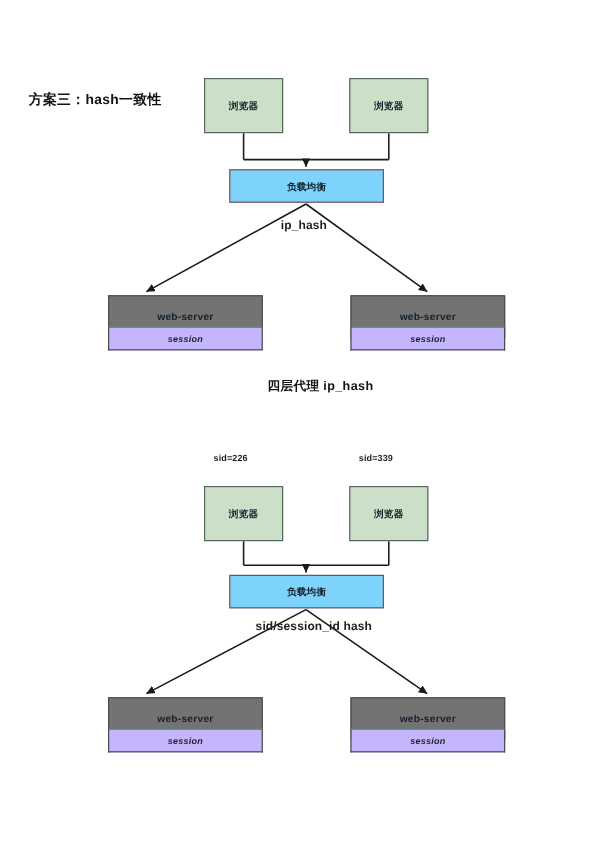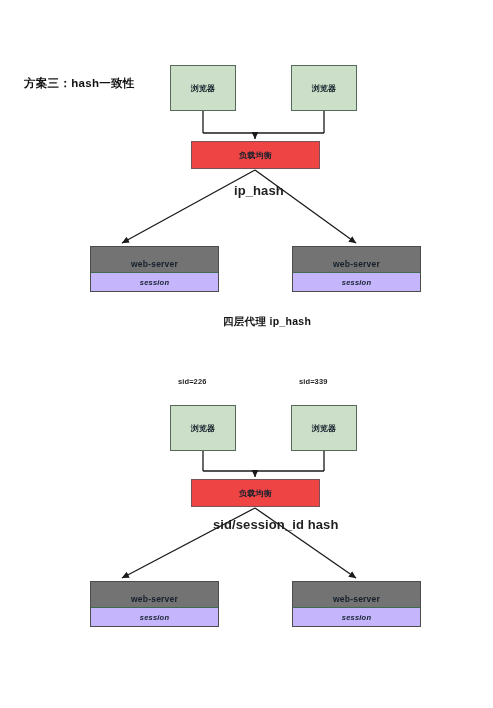--- a/index.html
+++ b/index.html
@@ -53,21 +53,21 @@
     height: 46px;
     background: #ccdfc8;
     border: 1.4px solid #55695a;
     font-size: 8px;
     color: #15202b;
     letter-spacing: 0.2px;
   }
   .lb-box {
     width: 129px;
     height: 28px;
-    background: #ef4444;
+    background: #7dd3fc;
     border: 1.4px solid #7d5157;
     font-size: 8px;
     color: #15202b;
     letter-spacing: 0.2px;
   }
   .ws-box {
     width: 129px;
     height: 36px;
     background: #737373;
     border: 1.4px solid #4c4c4c;
@@ -83,21 +83,21 @@
     border: 1.4px solid #4c4c4c;
     border-top: 1.2px solid #3f6b4f;
     font-size: 7.5px;
     font-weight: bold;
     font-style: italic;
     color: #15202b;
     letter-spacing: 0.2px;
   }
   .edge-label {
     position: absolute;
-    font-size: 13px;
+    font-size: 10px;
     font-weight: bold;
     color: #1f1f1f;
     white-space: nowrap;
     letter-spacing: 0.1px;
   }
   .sid-label {
     position: absolute;
     font-size: 7.5px;
     font-weight: bold;
     color: #1f1f1f;

